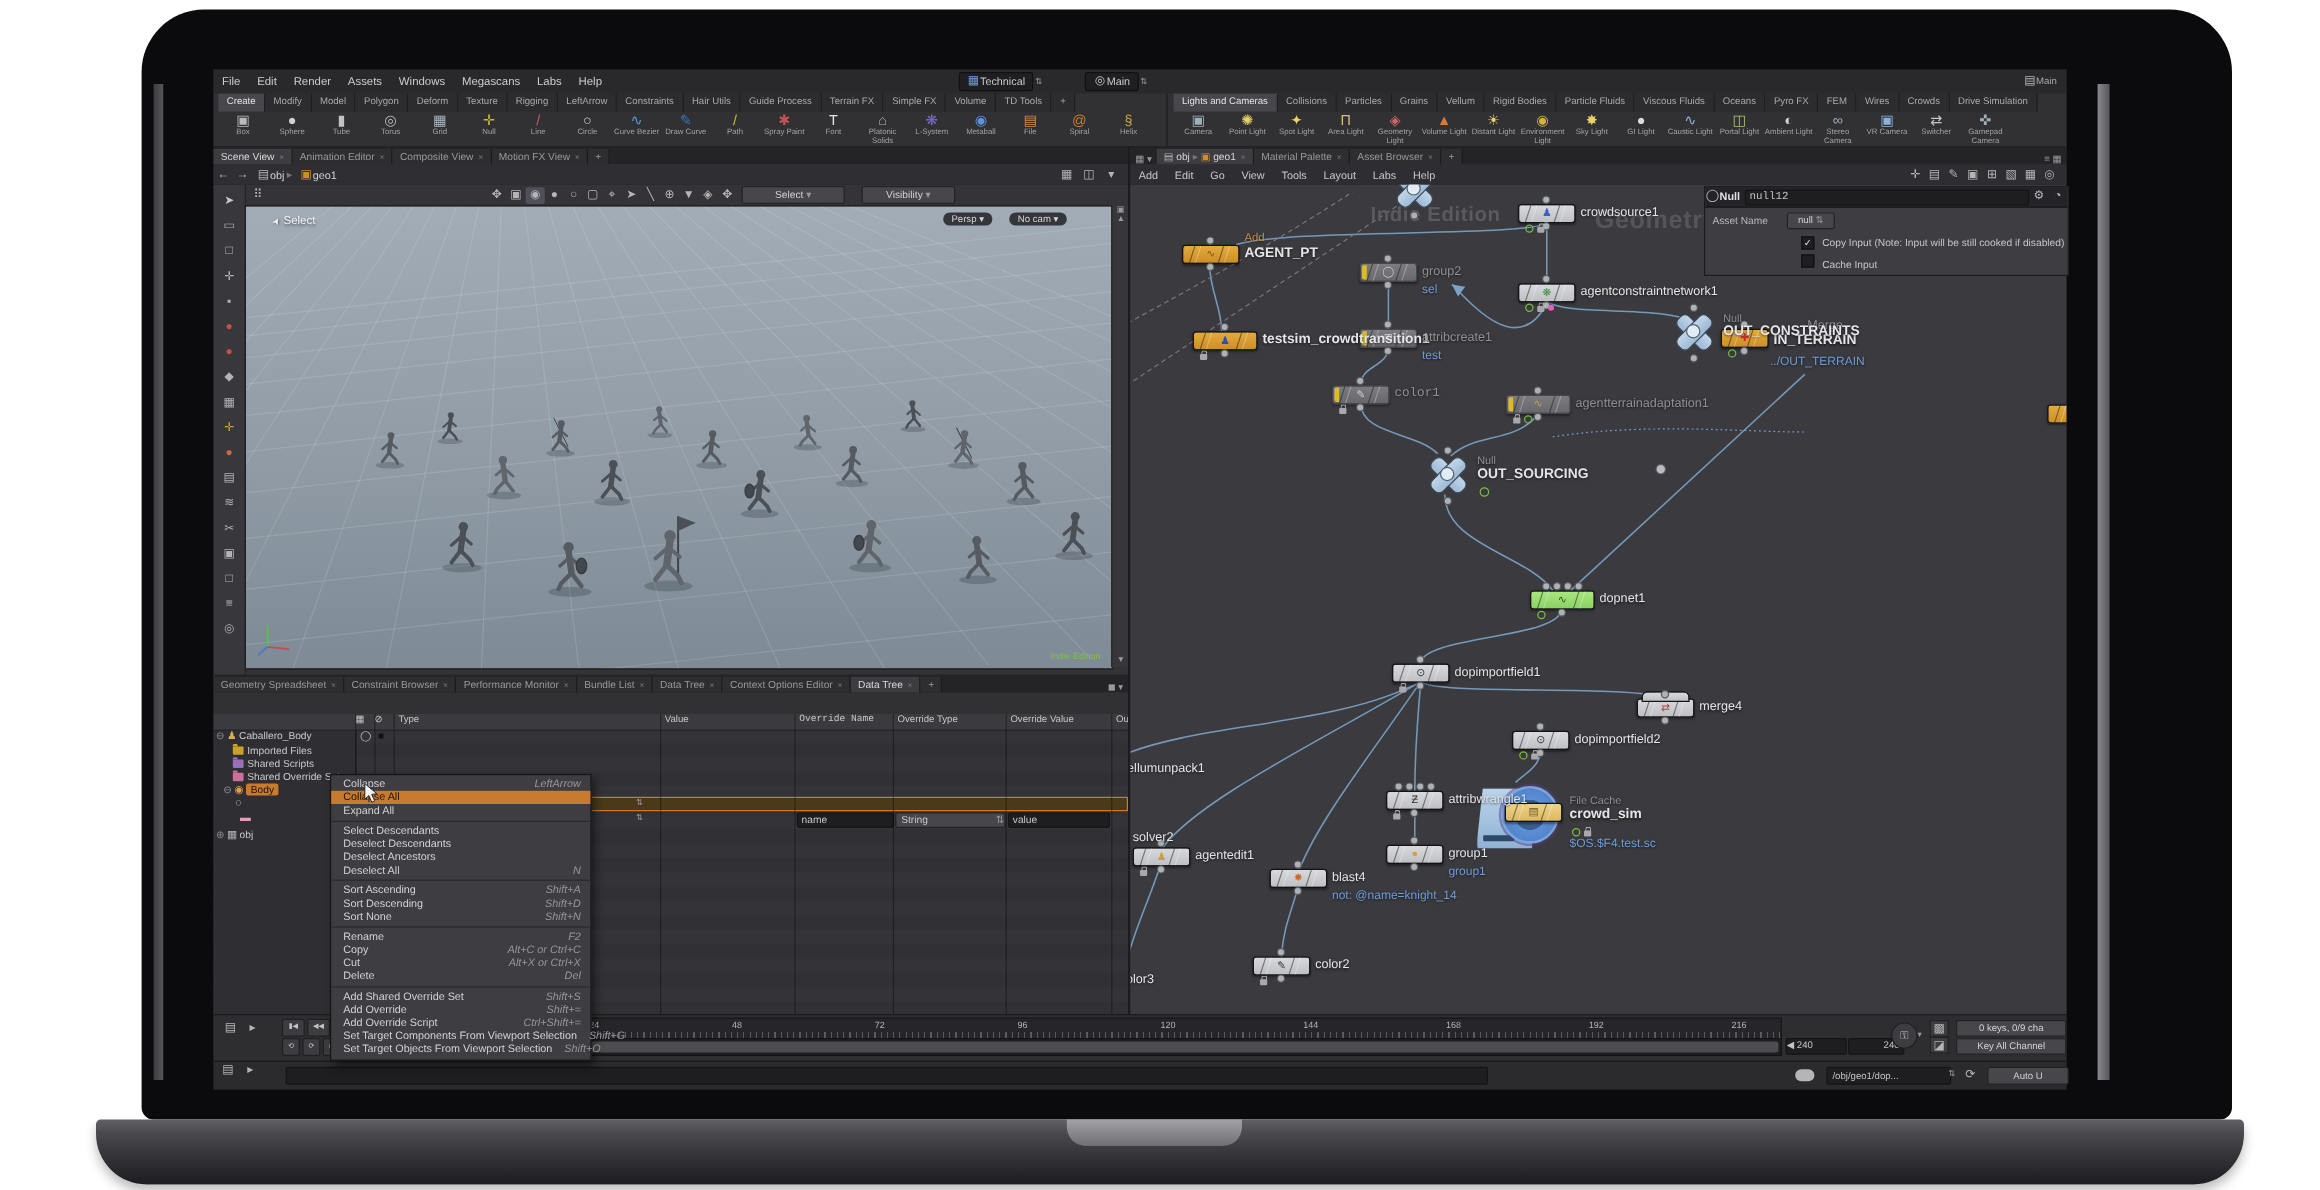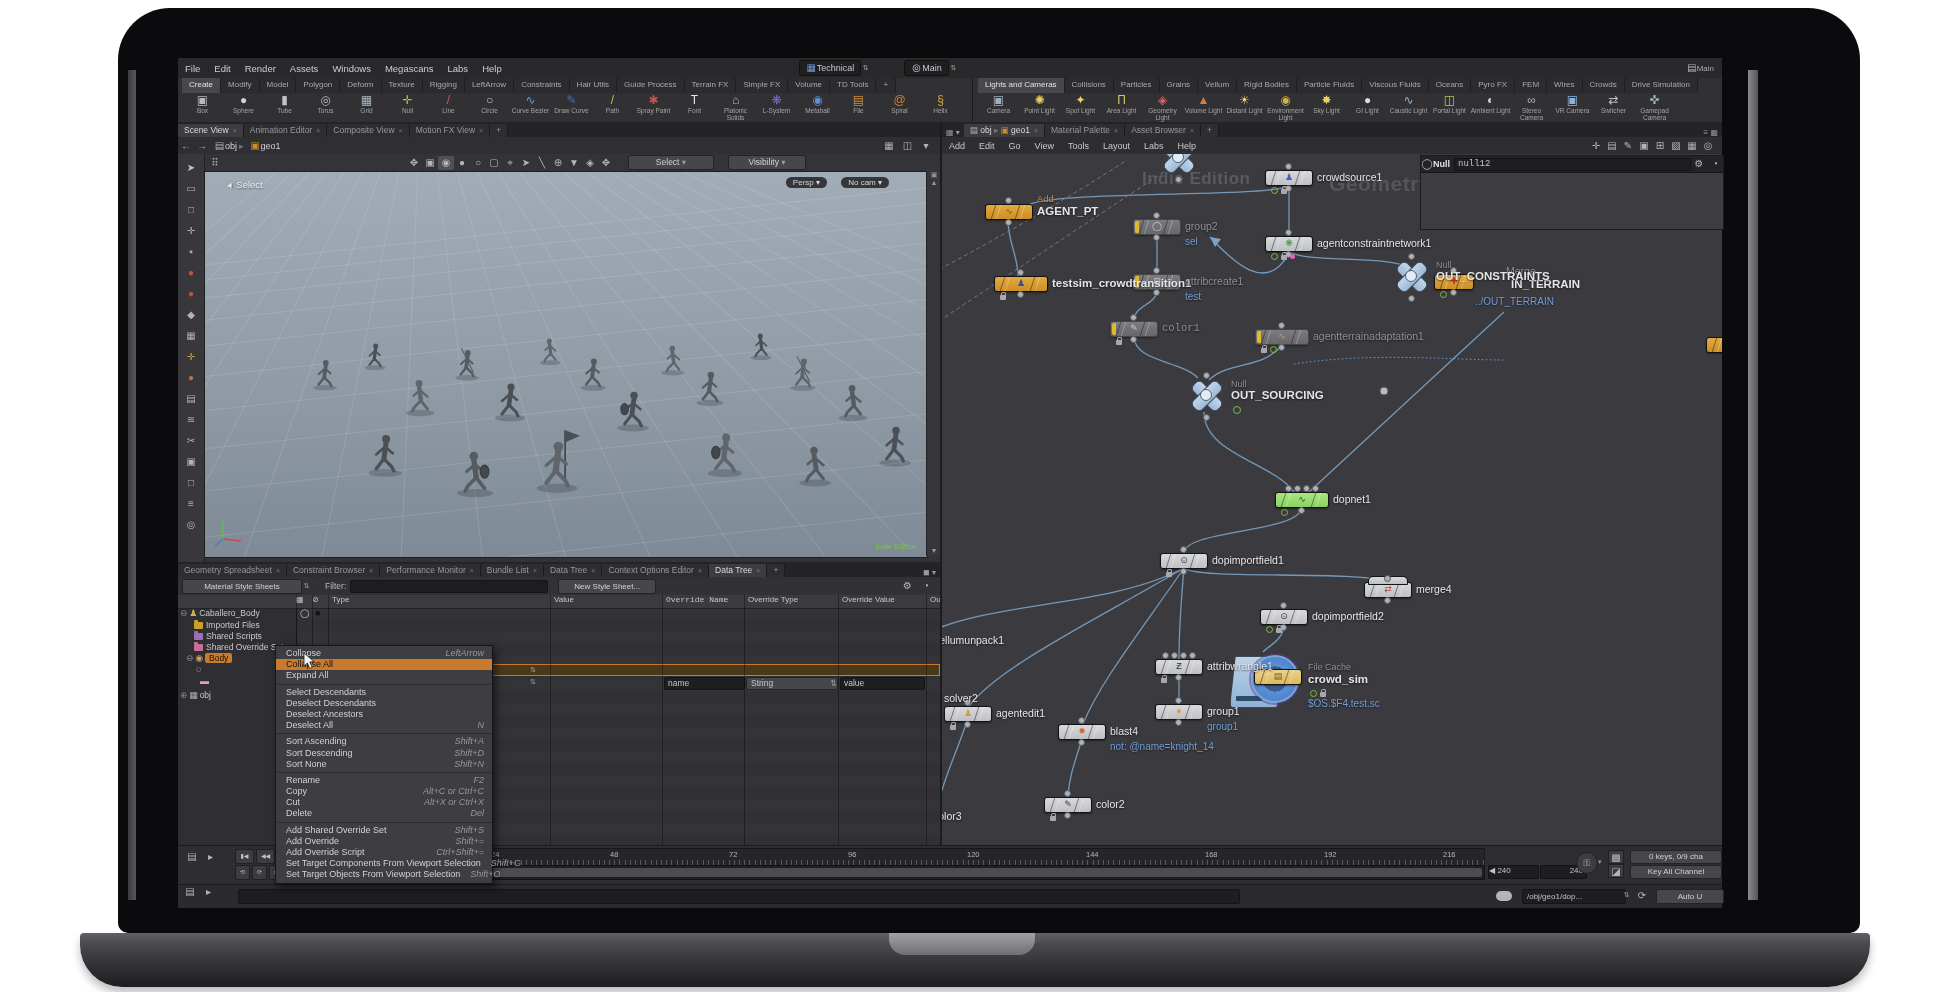--- a/index.html
+++ b/index.html
@@ -257,21 +257,21 @@
         <span class="icn">○</span>
         <span class="icn">▢</span>
         <span class="icn">⌖</span>
         <span class="icn">➤</span>
         <span class="icn">╲</span>
         <span class="icn">⊕</span>
         <span class="icn">▼</span>
         <span class="icn">◈</span>
         <span class="icn">✥</span>
       </span>
-    <span class="btn" style="width:84px;height:13px;line-height:13px;margin-left:14px;font-size:8.5px"><span>Select</span> <span style="color:#9a9a9e">▾</span></span>
+    <span class="btn" style="width:84px;height:13px;line-height:13px;margin-left:4px;font-size:8.5px"><span>Select</span> <span style="color:#9a9a9e">▾</span></span>
     <span class="btn" style="width:76px;height:13px;line-height:13px;margin-left:14px;font-size:8.5px"><span>Visibility</span> <span style="color:#9a9a9e">▾</span></span>
   </div>
 
   <div id="ltools" class="abs">
       <span class="icn" style="color: rgb(198, 198, 201);">➤</span>
       <span class="icn" style="color: rgb(179, 179, 182);">▭</span>
       <span class="icn" style="color: rgb(179, 179, 182);">□</span>
       <span class="icn" style="color: rgb(179, 179, 182);">✛</span>
       <span class="icn" style="color: rgb(179, 179, 182);">▪</span>
       <span class="icn" style="color: rgb(201, 79, 67);">●</span>
@@ -490,30 +490,20 @@
         <span class="ptab">Geometry Spreadsheet<span class="x">×</span></span>
         <span class="ptab">Constraint Browser<span class="x">×</span></span>
         <span class="ptab">Performance Monitor<span class="x">×</span></span>
         <span class="ptab">Bundle List<span class="x">×</span></span>
         <span class="ptab">Data Tree<span class="x">×</span></span>
         <span class="ptab">Context Options Editor<span class="x">×</span></span>
         <span class="ptab on">Data Tree<span class="x">×</span></span>
         <span class="ptab">+</span>
         <span style="position: absolute; right: 4px; color: rgb(154, 154, 158); font-size: 8px;">◼ ▾</span>
       </div>
-    <div class="abs" style="left:0;top:15px;width:762px;height:18px;background:#323236;display:flex;align-items:center">
-      <span class="btn" style="width:118px;height:13px;line-height:13px;margin-left:4px;font-size:8px">Material Style Sheets</span>
-      <span class="spin">⇅</span>
-      <span style="margin-left:14px;font-size:8.5px;color:#b9b9bc">Filter:</span>
-      <span class="fld" style="display:inline-block;width:196px;height:11px;margin-left:4px"></span>
-      <span class="btn" style="width:96px;height:13px;line-height:13px;margin-left:10px;font-size:8px">New Style Sheet...</span>
-      <span style="position:absolute;right:6px">
-        <span class="icn">⚙</span>
-        <span class="icn">◔</span></span>
-    </div>
     <div class="abs" style="left:0;top:33px;width:762px;bottom:0;background:repeating-linear-gradient(180deg,#313135 0 12px,#343438 12px 24px)"></div>
     <div class="abs" style="left:0;top:33px;width:118px;bottom:0;background:#2f2f33;border-right:1px solid #232326"></div>
     <div id="dtree-hdr">
         <div class="hdr" style="left: 118px; width: 16px;">▦</div>
         <div class="hdr" style="left: 134px; width: 16px;">⊘</div>
         <div class="hdr" style="left: 150px; width: 222px; padding-left: 4px;">Type</div>
         <div class="hdr" style="left: 372px; width: 112px; padding-left: 4px;">Value</div>
         <div class="hdr" style="left: 484px; width: 82px; padding-left: 4px; font-family: Liberation Mono, monospace;">Override Name</div>
         <div class="hdr" style="left: 566px; width: 94px; padding-left: 4px;">Override Type</div>
         <div class="hdr" style="left: 660px; width: 88px; padding-left: 4px;">Override Value</div>
@@ -599,21 +589,21 @@
         <path d="M140,585 C133,608 127,622 126,643" fill="none" stroke="#7ba3c8" stroke-width="1.3" stroke-opacity=".9"></path>
         <path d="M-15,175 C80,112 170,52 240,6" fill="none" stroke="#76767b" stroke-width="1" stroke-dasharray="4 3"></path>
         <path d="M-15,122 C60,82 130,42 185,6" fill="none" stroke="#76767b" stroke-width="1" stroke-dasharray="4 3"></path>
         <path d="M352,210 C430,198 510,206 562,206" fill="none" stroke="#6f9cd8" stroke-width="1" stroke-dasharray="1.5 2.5"></path>
         <polygon points="268,83 279,85 273,93" fill="#7ba3c8"></polygon>
         <circle cx="442" cy="237" r="4" fill="#b9bcc0" stroke="#55585c"></circle>
       </svg>
   <div class="wm" style="left: 200px; top: 15px;">Indie Edition</div>
       <div class="wm" style="left: 387px; top: 18px; font-size: 21px; color: rgb(85, 85, 90);">Geometry</div>
       <div class="nl f" style="left: 564px; top: 111px;">Merge</div>
-      <div class="nl b" style="left: 536px; top: 124px; margin-left: 33px;">IN_TERRAIN</div>
+      <div class="nl b" style="left: 536px; top: 124px;">IN_TERRAIN</div>
       <div class="nl blue" style="left: 533px; top: 142px;">../OUT_TERRAIN</div>
       <div class="nl" style="left: -8px; top: 480px;">vellumunpack1</div>
       <div class="nl" style="left: 2px; top: 538px;">solver2</div>
       <div class="nl" style="left: -9px; top: 656px;">color3</div>
       <div class="node k-std" style="left: 323px; top: 16px; width: 46px;">
         <span class="c1"></span>
         <span class="c2"></span>
         <span class="ic" style="color:#3f5fc0">♟</span>
       </div>
       <div class="nd" style="left: 343px; top: 9px;"></div>
@@ -820,20 +810,30 @@
       <div class="nl blue" style="left: 366px; top: 544px;">$OS.$F4.test.sc</div>
     </div>
 
   <div id="params" class="abs">
     <div style="height:16px;background:#242428;display:flex;align-items:center;border-bottom:1px solid #161618">
       <span class="icn" style="width:12px">◯</span>
       <b style="font-size:9px;color:#e3e3e6;margin-right:4px">Null</b>
       <span class="fld" style="flex:1;height:11px;font-family:'Liberation Mono','DejaVu Sans Mono',monospace;font-size:9px;padding:0 3px">null12</span>
       <span class="icn">⚙</span>
       <span class="icn">◔</span>
+    </div>
+    <div style="position:relative;height:56px">
+      <span style="position:absolute;left:6px;top:6px;font-size:8.5px;color:#b9b9bc">Asset Name</span>
+      <span class="btn" style="position:absolute;left:68px;top:4px;width:38px;height:12px;line-height:12px;font-size:8px"><span>null</span> <span style="color:#9a9a9e">⇅</span></span>
+      <span style="position:absolute;left:80px;top:24px">
+        <span style="display:inline-block;width:9px;height:9px;background:#1e1e21;border:1px solid #111;color:#e3e3e6;font-size:8px;line-height:9px;text-align:center">✓</span>
+        <span style="font-size:8.5px;color:#c6c6c9;margin-left:4px">Copy Input (Note: Input will be still cooked if disabled)</span></span>
+      <span style="position:absolute;left:80px;top:39px">
+        <span style="display:inline-block;width:9px;height:9px;background:#1e1e21;border:1px solid #111"></span>
+        <span style="font-size:8.5px;color:#c6c6c9;margin-left:4px">Cache Input</span></span>
     </div>
   </div>
 
   <div id="tl" class="abs">
     <span style="position:absolute;left:6px;top:4px">
       <span class="icn">▤</span>
       <span class="icn">▸</span></span>
     <span id="transport" style="position:absolute;left:57px;top:3px"><span class="tbtn">▮◀</span><span class="tbtn">◀◀</span><span class="tbtn">◀</span><span class="tbtn">▶</span><span class="tbtn">▶▶</span><span class="tbtn">▶▮</span></span>
     <span id="transport2" style="position:absolute;left:57px;top:19px"><span class="tbtn" style="width: 13px;">⟲</span><span class="tbtn" style="width: 13px;">⟳</span><span class="tbtn" style="width: 13px;">▭</span><span class="tbtn" style="width: 13px;">≡</span></span>
     <span class="fld abs" style="left:172px;top:3px;width:118px;height:12px"></span>

